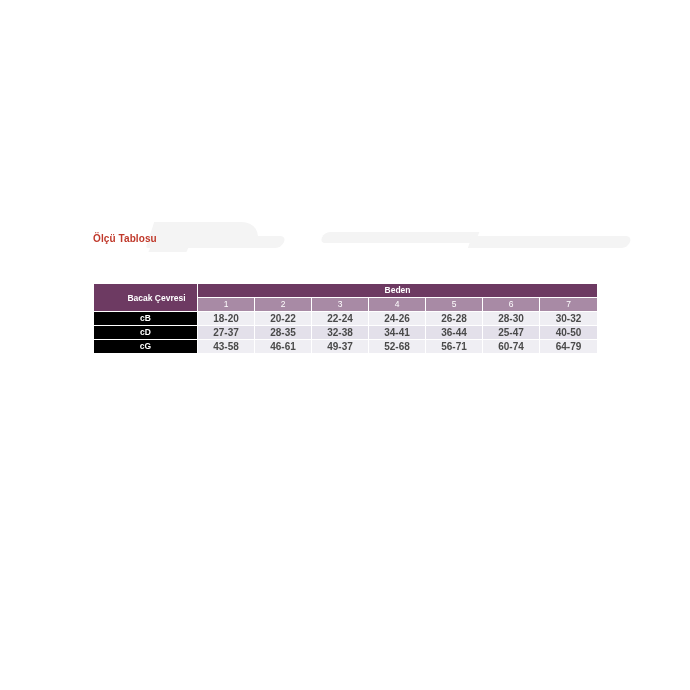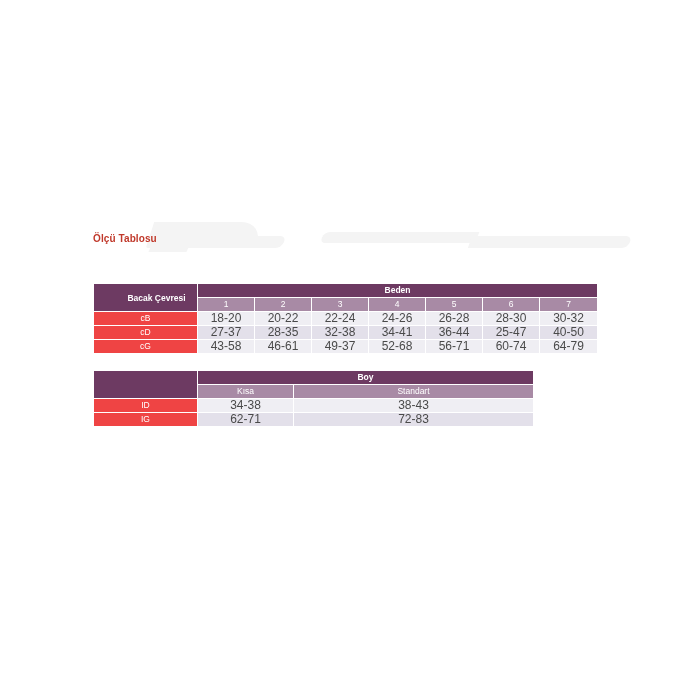--- a/index.html
+++ b/index.html
@@ -60,22 +60,22 @@
     color: #c0392b;
     letter-spacing: 0.1px;
   }
 
   table {
     border-collapse: collapse;
     table-layout: fixed;
   }
   td, th {
     border: 1px solid #ffffff;
-    font-size: 12px;
-    font-weight: normal;
+    font-size: 10px;
+    font-weight: bold;
     color: #4a4a4a;
     text-align: center;
     padding: 0;
     height: 13px;
     line-height: 13px;
   }
 
   
   #table-beden {
     position: absolute;
@@ -89,23 +89,23 @@
     font-weight: bold;
     font-size: 8.5px;
   }
   .hdr-mid {
     background: #a88aa5;
     color: #ffffff;
     font-weight: normal;
     font-size: 8.5px;
   }
   .row-label {
-    background: #ef4444;
+    background: #000000;
     color: #ffffff;
-    font-weight: normal;
+    font-weight: bold;
     font-size: 8.5px;
   }
   .cell-light {
     background: #efeef3;
   }
   .cell-lighter {
     background: #e3e0ea;
   }
   .corner-cell {
     height: 26px;
@@ -186,41 +186,14 @@
         <td class="cell-light">46-61</td>
         <td class="cell-light">49-37</td>
         <td class="cell-light">52-68</td>
         <td class="cell-light">56-71</td>
         <td class="cell-light">60-74</td>
         <td class="cell-light">64-79</td>
       </tr>
     </tbody>
   </table>
 
-  <table id="table-boy">
-    <colgroup>
-      <col style="width:104px">
-      <col style="width:96px">
-      <col style="width:240px">
-    </colgroup>
-    <tbody>
-      <tr>
-        <td class="hdr-dark corner-cell" rowspan="2"></td>
-        <td class="hdr-dark" colspan="2">Boy</td>
-      </tr>
-      <tr>
-        <td class="hdr-mid">Kısa</td>
-        <td class="hdr-mid">Standart</td>
-      </tr>
-      <tr>
-        <td class="row-label">ID</td>
-        <td class="cell-light">34-38</td>
-        <td class="cell-light">38-43</td>
-      </tr>
-      <tr>
-        <td class="row-label">IG</td>
-        <td class="cell-lighter">62-71</td>
-        <td class="cell-lighter">72-83</td>
-      </tr>
-    </tbody>
-  </table>
 
 </div>
 
 </body></html>

